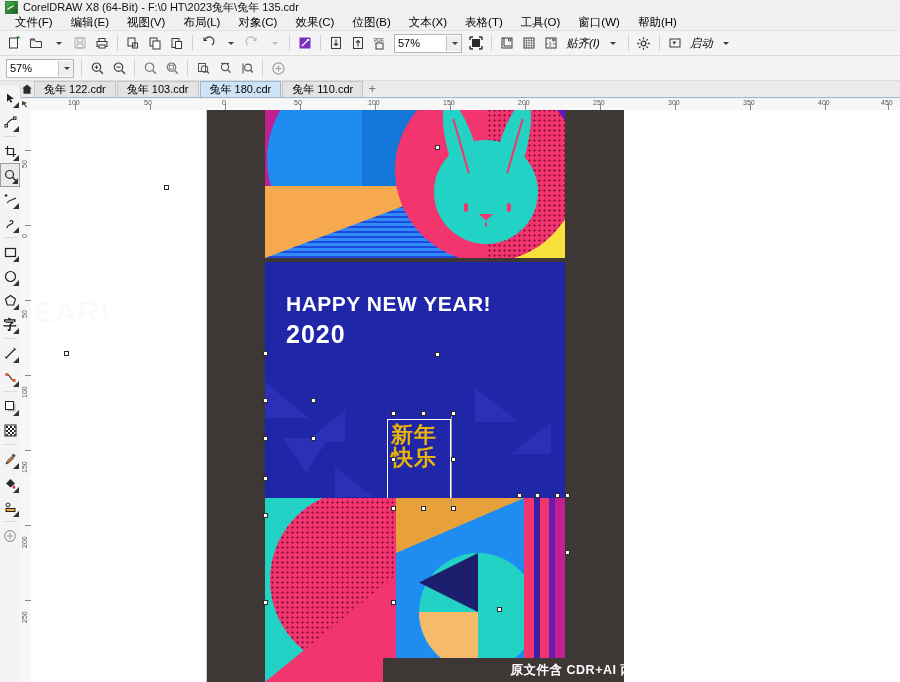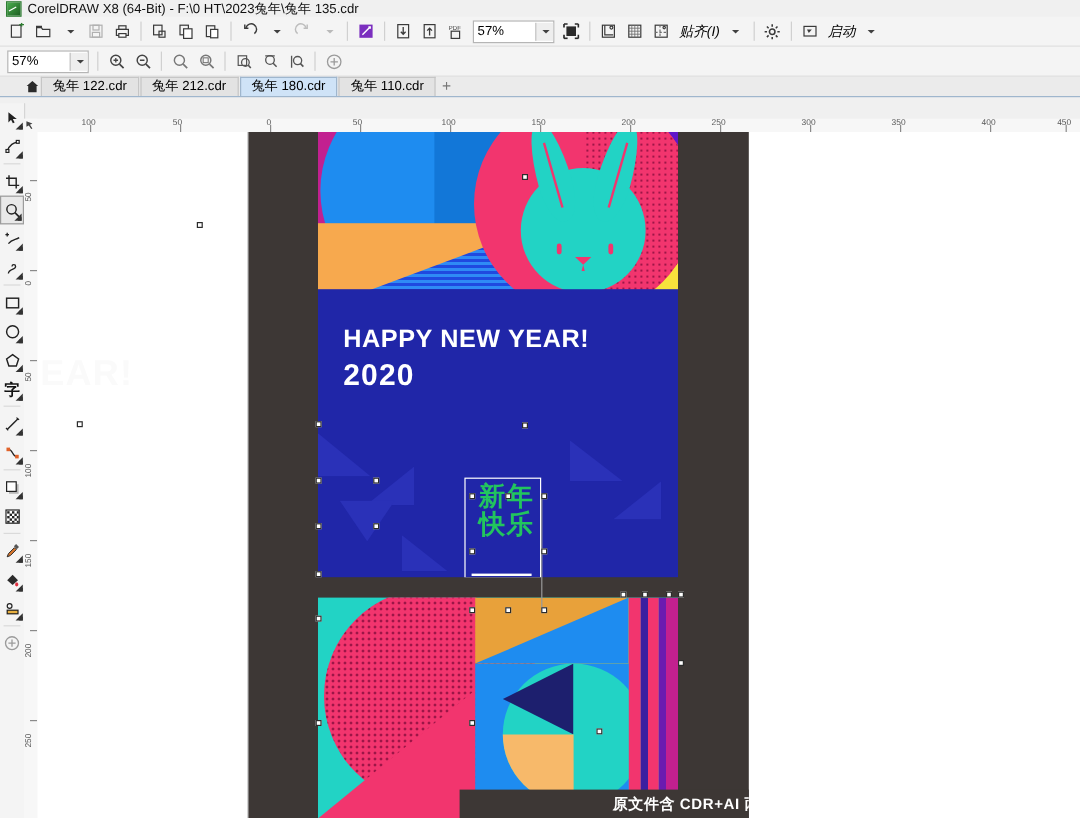--- a/index.html
+++ b/index.html
@@ -62,21 +62,21 @@
   
   .canvaswrap{position:absolute;left:31px;top:110px;width:869px;height:572px;background:#ffffff;overflow:hidden;}
   .pagewhite{position:absolute;left:0;top:0;width:176px;height:572px;background:#fff;}
   .pageshadow{position:absolute;left:175px;top:0;width:1px;height:572px;background:#c9c9c9;}
   .artboard{position:absolute;left:176px;top:0;width:417px;height:572px;background:#3d3735;overflow:hidden;}
   .poster{position:absolute;left:58px;top:0;width:300px;height:572px;overflow:hidden;}
   .ghost{position:absolute;left:-130px;top:185px;font-size:30px;font-weight:bold;color:#fafafa;letter-spacing:1px;white-space:nowrap;}
 
   
   .p-top{position:absolute;left:0;top:0;width:300px;height:148px;background:#c22090;overflow:hidden;}
-  .p-mid{position:absolute;left:0;top:131px;width:300px;height:240px;background:#2026a8;overflow:hidden;}
+  .p-mid{position:absolute;left:0;top:152px;width:300px;height:240px;background:#2026a8;overflow:hidden;}
   .p-bot{position:absolute;left:0;top:388px;width:300px;height:184px;background:#22d3c5;overflow:hidden;}
 
   .semicircle-blue{position:absolute;left:2px;top:-46px;width:190px;height:190px;border-radius:50%;background:#1e8cf0;}
   .semicircle-blue2{position:absolute;left:97px;top:-46px;width:95px;height:190px;background:#1277d8;border-radius:0 95px 95px 0;}
   .tri-orange{position:absolute;left:0;top:76px;width:192px;height:72px;background:#f7a94e;}
   .tri-stripe{position:absolute;left:0;top:76px;width:192px;height:72px;
       background:repeating-linear-gradient(180deg,#1f4ae0 0px,#1f4ae0 2px,#2f8bf5 2px,#2f8bf5 5px);
       clip-path:polygon(100% 0,100% 100%,0 100%);}
   .bigcircle-pink{position:absolute;left:130px;top:-32px;width:184px;height:184px;border-radius:50%;background:#f2356e;}
   .bigcircle-dot{position:absolute;left:222px;top:-32px;width:92px;height:184px;border-radius:0 92px 92px 0;overflow:hidden;
@@ -94,21 +94,21 @@
   .eye{position:absolute;width:4px;height:9px;background:#f2356e;border-radius:2px;}
   .nose{position:absolute;width:14px;height:12px;background:#f2356e;
       clip-path:polygon(0 0,100% 0,50% 55%,60% 100%,40% 100%,50% 55%);}
 
   .headline{position:absolute;left:21px;top:30px;font-size:21px;font-weight:bold;color:#fff;letter-spacing:.5px;font-family:"Liberation Sans",sans-serif;white-space:nowrap;}
   .year{position:absolute;left:21px;top:58px;font-size:25px;font-weight:bold;color:#fff;letter-spacing:1px;}
   .subcn{position:absolute;left:23px;top:96px;font-size:11.5px;color:#fff;letter-spacing:4.5px;white-space:nowrap;font-weight:bold;}
   .tri-decor{position:absolute;background:#2a31b8;}
 
   .newyear-box{position:absolute;left:122px;top:157px;width:62px;height:82px;border:1.5px solid #fff;}
-  .ny-text{position:absolute;left:126px;top:161px;width:54px;font-size:22px;font-weight:bold;color:#22c55e;line-height:23px;letter-spacing:1px;text-align:right;}
+  .ny-text{position:absolute;left:126px;top:161px;width:54px;font-size:22px;font-weight:bold;color:#eab308;line-height:23px;letter-spacing:1px;}
   .ny-line{position:absolute;left:128px;top:237px;width:50px;height:2px;background:#fff;}
 
   .semicircle-dotpink{position:absolute;left:5px;top:-8px;width:180px;height:180px;border-radius:50%;background:#f2356e;overflow:hidden;}
   .semicircle-dotpink:after{content:"";position:absolute;inset:0;
       background-image:radial-gradient(circle,#8e1040 1.1px,transparent 1.4px);background-size:5px 5px;opacity:.85;}
   .tri-pinkbig{position:absolute;left:0;top:77px;width:131px;height:107px;background:#f2356e;clip-path:polygon(100% 0,100% 100%,0 100%);}
   .orangeblk{position:absolute;left:131px;top:0;width:128px;height:55px;background:#e8a13a;}
   .blueblk{position:absolute;left:131px;top:55px;width:128px;height:129px;background:#1e8cf0;}
   .tri-bluebig{position:absolute;left:131px;top:0;width:128px;height:55px;background:#1e8cf0;clip-path:polygon(100% 0,100% 100%,0 100%);}
   .circle-teal-b{position:absolute;left:154px;top:55px;width:118px;height:118px;border-radius:50%;background:#22d3c5;}
@@ -132,20 +132,34 @@
 </head>
 <body>
 
 <div class="app">
 
   <div class="titlebar">
     <div class="tb-logo"></div>
     <div class="tb-title">CorelDRAW X8 (64-Bit) - F:\0 HT\2023兔年\兔年 135.cdr</div>
   </div>
 
+  <div class="menubar">
+    <div class="menu-item">文件(F)</div>
+    <div class="menu-item">编辑(E)</div>
+    <div class="menu-item">视图(V)</div>
+    <div class="menu-item">布局(L)</div>
+    <div class="menu-item">对象(C)</div>
+    <div class="menu-item">效果(C)</div>
+    <div class="menu-item">位图(B)</div>
+    <div class="menu-item">文本(X)</div>
+    <div class="menu-item">表格(T)</div>
+    <div class="menu-item">工具(O)</div>
+    <div class="menu-item">窗口(W)</div>
+    <div class="menu-item">帮助(H)</div>
+  </div>
 
   <div class="toolbar">
     <div class="tbtn">
       <svg width="14" height="14" viewBox="0 0 14 14">
           <rect x="2.5" y="2" width="8" height="10" fill="none" stroke="#3a3a3a"></rect>
           <path d="M9 1.5h4M11 0v3" stroke="#2e7d32" stroke-width="1.2" fill="none"></path>
         </svg>
     </div>
     <div class="tbtn">
       <svg width="14" height="14" viewBox="0 0 14 14">
@@ -358,21 +372,21 @@
     </div>
   </div>
 
   <div class="tabbar">
     <div class="home-ico">
       <svg width="12" height="12" viewBox="0 0 12 12">
           <path d="M6 1.5L1.2 5.6h1.3v5.2h7V5.6h1.3z" fill="#2b2b2b"></path>
         </svg>
     </div>
     <div class="dtab">兔年 122.cdr</div>
-    <div class="dtab">兔年 212.cdr</div>
+    <div class="dtab">兔年 103.cdr</div>
     <div class="dtab active">兔年 180.cdr</div>
     <div class="dtab">兔年 110.cdr</div>
     <div class="dtab-plus">+</div>
   </div>
 
   <div class="toolbox">
     <div class="tool">
       <svg width="13" height="13" viewBox="0 0 13 13">
           <path d="M3 1.5v8.6l2.2-2.3 1.5 3 1.5-.7-1.5-3H10z" fill="#222"></path>
         </svg>

